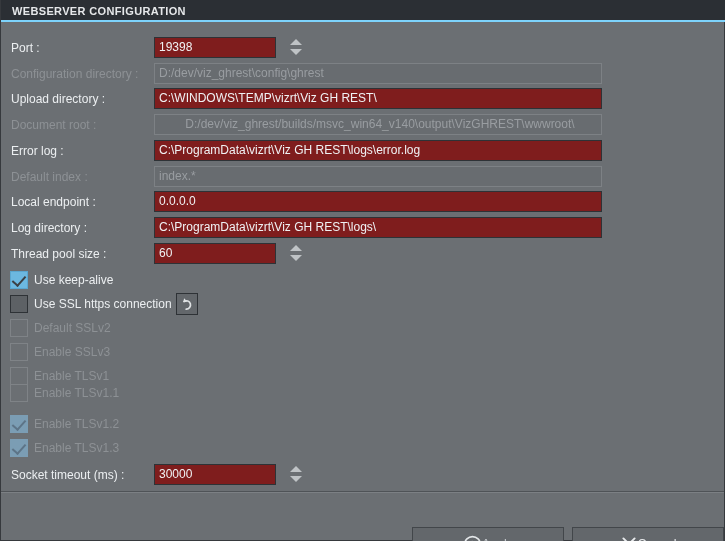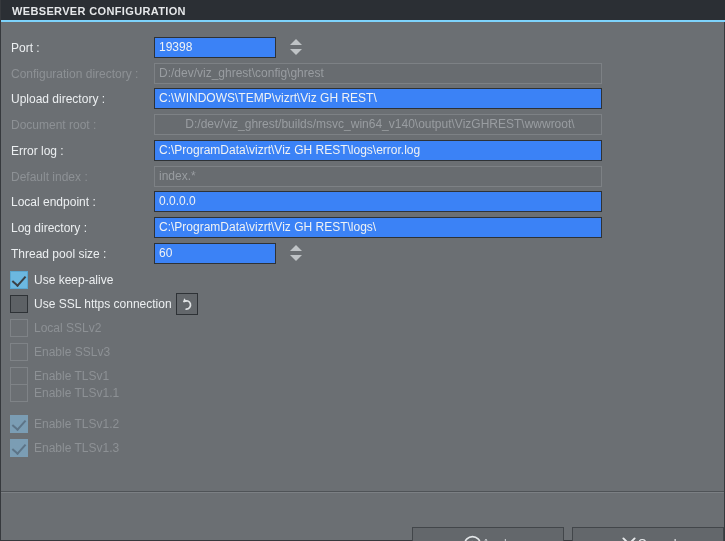--- a/index.html
+++ b/index.html
@@ -70,21 +70,21 @@
     white-space: nowrap;
   }
   .lbl.disabled { color: #8d9195; }
 
   .field {
     position: absolute;
     left: 153px;
     top: 1px;
     height: 21px;
     box-sizing: border-box;
-    background: #3b82f6;
+    background: #7f1d1d;
     border: 1px solid #2e3236;
     color: #f0f2f4;
     font-size: 12px;
     font-family: "Liberation Sans", sans-serif;
     padding: 0 0 0 4px;
     line-height: 19px;
     white-space: nowrap;
     overflow: hidden;
   }
   .field.wide  { width: 448px; }
@@ -266,21 +266,21 @@
           <div class="tick"></div>
         </div>
         <div class="cblabel">Use keep-alive</div>
       </div>
       <div class="cbrow" style="top: 269.8px;">
         <div class="cbox"></div>
         <div class="cblabel">Use SSL https connection</div>
       </div>
       <div class="cbrow" style="top: 293.8px;">
         <div class="cbox disabled"></div>
-        <div class="cblabel disabled">Local SSLv2</div>
+        <div class="cblabel disabled">Default SSLv2</div>
       </div>
       <div class="cbrow" style="top: 317.8px;">
         <div class="cbox disabled"></div>
         <div class="cblabel disabled">Enable SSLv3</div>
       </div>
       <div class="cbrow" style="top: 341.8px;">
         <div class="cbox disabled"></div>
         <div class="cblabel disabled">Enable TLSv1</div>
       </div>
       <div class="cbrow" style="top: 359px;">
@@ -291,20 +291,28 @@
         <div class="cbox checked-disabled">
           <div class="tick"></div>
         </div>
         <div class="cblabel disabled">Enable TLSv1.2</div>
       </div>
       <div class="cbrow" style="top: 413.8px;">
         <div class="cbox checked-disabled">
           <div class="tick"></div>
         </div>
         <div class="cblabel disabled">Enable TLSv1.3</div>
+      </div>
+      <div class="row" style="top: 440.8px;">
+        <div class="lbl">Socket timeout (ms) :</div>
+        <div class="field small">30000</div>
+        <div class="spinner">
+          <div class="tri up"></div>
+          <div class="tri down"></div>
+        </div>
       </div>
     </div>
 
   <div id="revert-btn">
     <span>
       <svg width="16" height="16" viewBox="0 0 16 16">
         <path d="M5 5.5 A4.2 4.2 0 1 1 7.2 13.2" fill="none" stroke="#dfe2e4" stroke-width="1.7" stroke-linecap="round"></path>
         <path d="M5.1 2.2 L4.4 6.0 L8.2 5.6 Z" fill="#dfe2e4"></path>
       </svg>
     </span>

